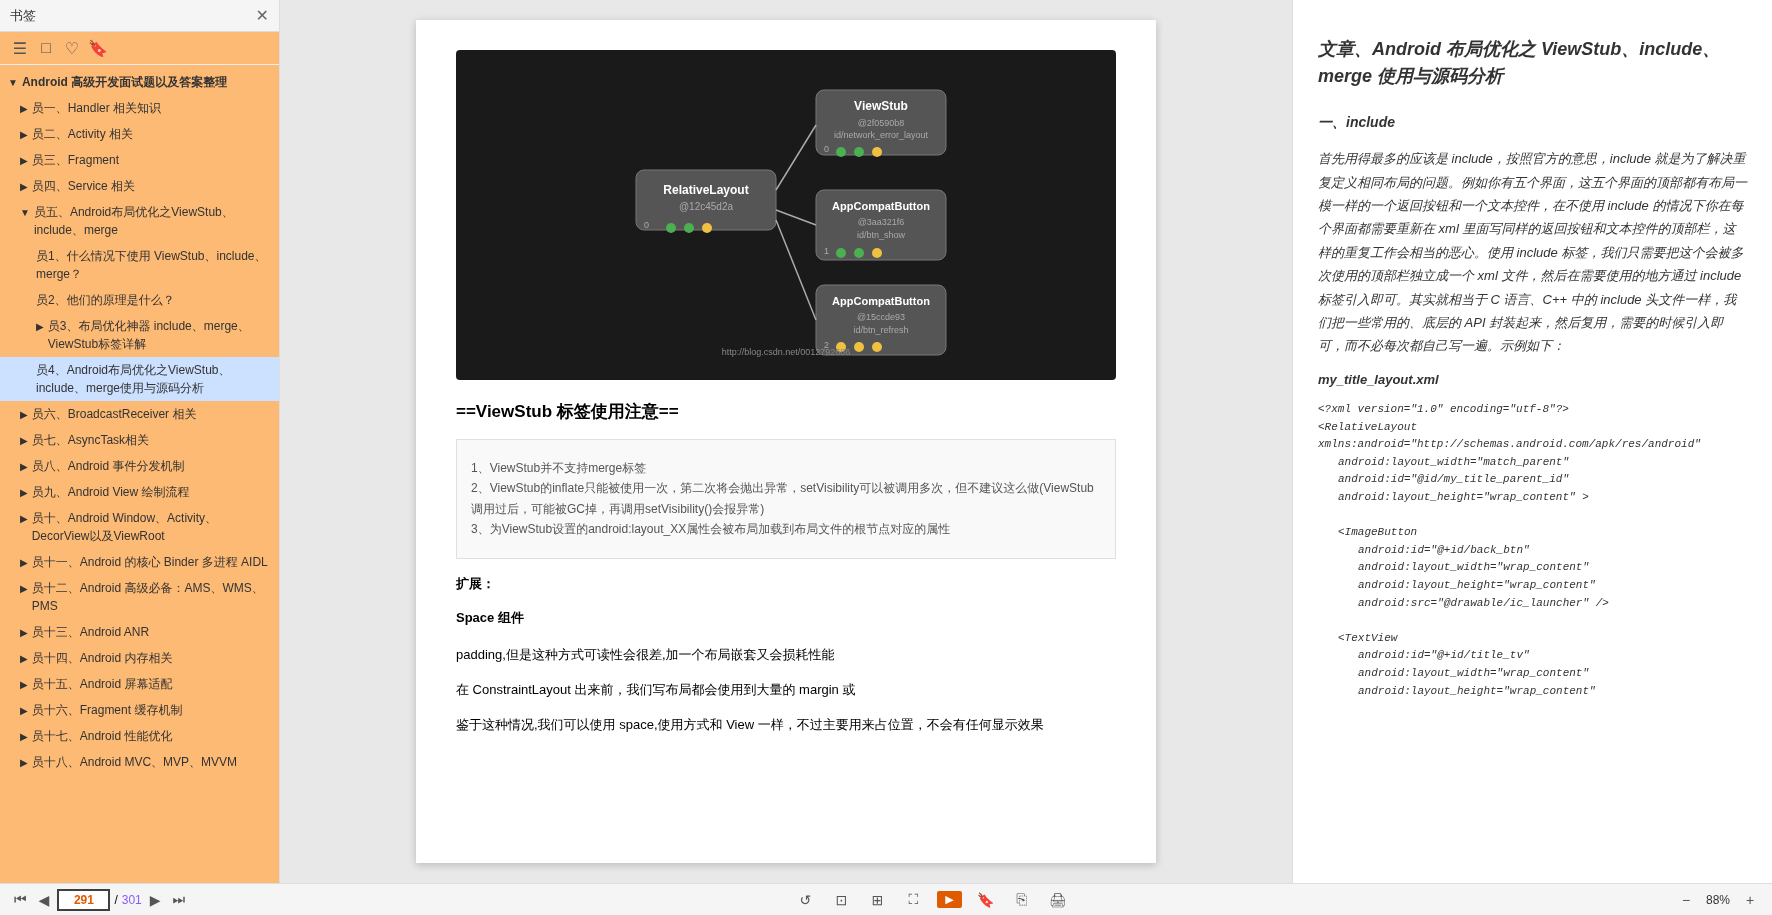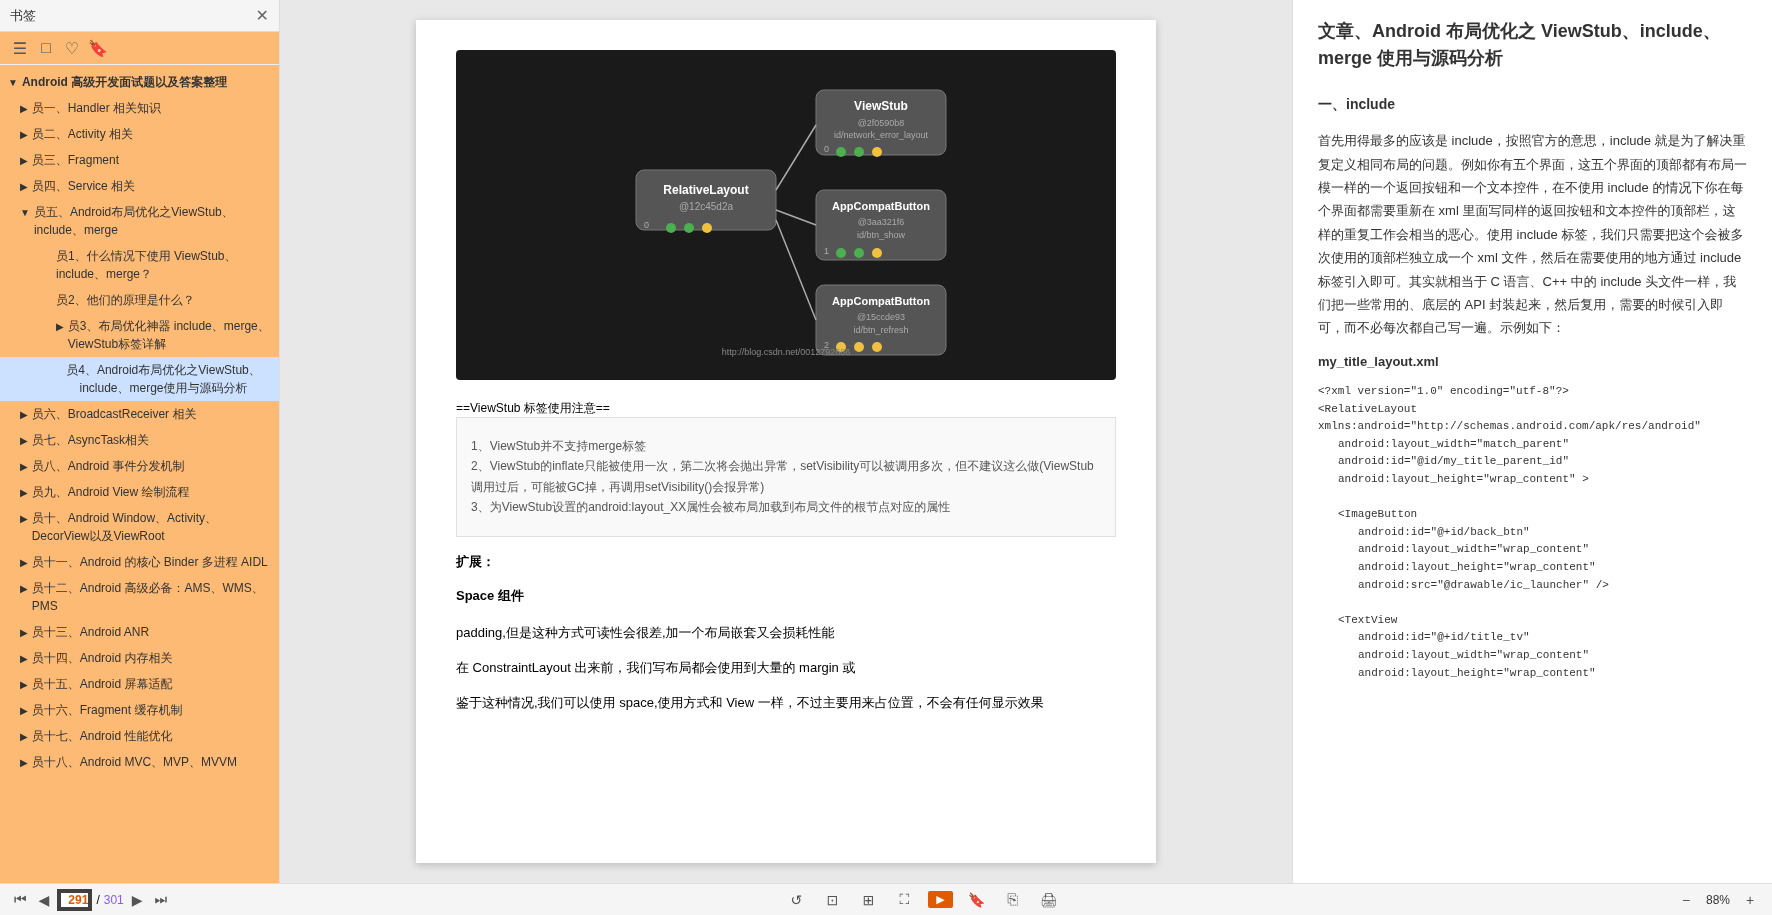--- a/index.html
+++ b/index.html
@@ -9,50 +9,50 @@
 
     
     .sidebar { width: 280px; background: #fdba74; border-right: 1px solid #ddd; display: flex; flex-direction: column; height: 100%; }
     .sidebar-header { display: flex; align-items: center; justify-content: space-between; padding: 6px 10px; border-bottom: 1px solid #ddd; background: #f5f5f5; }
     .sidebar-title { font-size: 13px; color: #333; }
     .sidebar-close { cursor: pointer; font-size: 16px; color: #666; }
     .sidebar-toolbar { display: flex; gap: 6px; padding: 6px 10px; border-bottom: 1px solid #eee; }
     .sidebar-toolbar span { font-size: 16px; cursor: pointer; color: #555; }
     .sidebar-tree { flex: 1; overflow-y: auto; padding: 4px 0; }
     .tree-item { padding: 4px 8px 4px 12px; cursor: pointer; font-size: 12px; color: #333; line-height: 1.5; display: flex; align-items: flex-start; gap: 4px; }
-    .tree-item.selected { background: #cce0ff; text-align: center; }
+    .tree-item.selected { background: #cce0ff; }
     .tree-item.level-0 { font-weight: bold; padding-left: 8px; }
     .tree-item.level-1 { padding-left: 20px; }
-    .tree-item.level-2 { padding-left: 56px; }
+    .tree-item.level-2 { padding-left: 36px; }
     .tree-arrow { font-size: 10px; margin-top: 2px; flex-shrink: 0; }
     .tree-label { flex: 1; }
 
     
     .content-area { flex: 1; background: #e8e8e8; overflow-y: auto; display: flex; justify-content: center; padding: 20px; }
     .page-content { background: #fff; width: 740px; min-height: 800px; padding: 30px 40px; box-shadow: 0 2px 8px rgba(0,0,0,0.2); }
 
     
-    .right-panel { width: 480px; background: #fff; border-left: 1px solid #ddd; overflow-y: auto; padding: 18px 25px; font-size: 14px; line-height: 1.8; color: #333; }
+    .right-panel { width: 480px; background: #fff; border-left: 1px solid #ddd; overflow-y: auto; padding: 36px 25px; font-size: 14px; line-height: 1.8; color: #333; font-style: italic; }
 
     
     .bottom-bar { height: 32px; background: #f5f5f5; border-top: 1px solid #ddd; display: flex; align-items: center; padding: 0 10px; gap: 8px; font-size: 12px; }
     .page-nav { display: flex; align-items: center; gap: 4px; }
     .page-nav button { border: none; background: none; cursor: pointer; font-size: 14px; color: #555; padding: 2px 4px; }
-    .page-input { width: 35px; height: 22px; border: 4px solid #404040; text-align: right; font-size: 12px; color: #e05a00; font-weight: bold; }
+    .page-input { width: 53px; height: 22px; border: 2px solid #404040; text-align: center; font-size: 12px; color: #e05a00; font-weight: bold; }
     .page-total { color: #8b5cf6; }
     .bottom-center { flex: 1; display: flex; justify-content: center; align-items: center; gap: 12px; }
     .bottom-right { display: flex; align-items: center; gap: 8px; }
     .zoom-text { font-size: 12px; color: #333; }
 
     
     .diagram-container { background: #1a1a1a; border-radius: 4px; margin-bottom: 20px; padding: 20px; display: flex; justify-content: center; }
     .diagram-svg { width: 340px; height: 290px; }
 
     
-    .content-title { font-size: 12px; font-weight: normal; color: #000; }
+    .content-title { font-size: 17px; font-weight: bold; margin-bottom: 16px; color: #000; }
     .content-section { margin-bottom: 16px; }
     .content-box { background: #f9f9f9; border: 1px solid #e0e0e0; padding: 18px 14px; margin-bottom: 16px; font-size: 12px; color: #555; line-height: 1.7; }
     .content-bold { font-weight: bold; }
     .content-p { margin-bottom: 12px; line-height: 1.8; }
 
     
     .right-title { font-size: 18px; font-weight: bold; margin-bottom: 20px; line-height: 1.5; }
     .right-subtitle { font-size: 14px; font-weight: bold; margin-bottom: 12px; }
     .right-p { margin-bottom: 10px; line-height: 1.8; font-size: 13px; }
     .code-block { font-family: 'Courier New', monospace; font-size: 11px; line-height: 1.6; color: #333; margin-bottom: 8px; }

